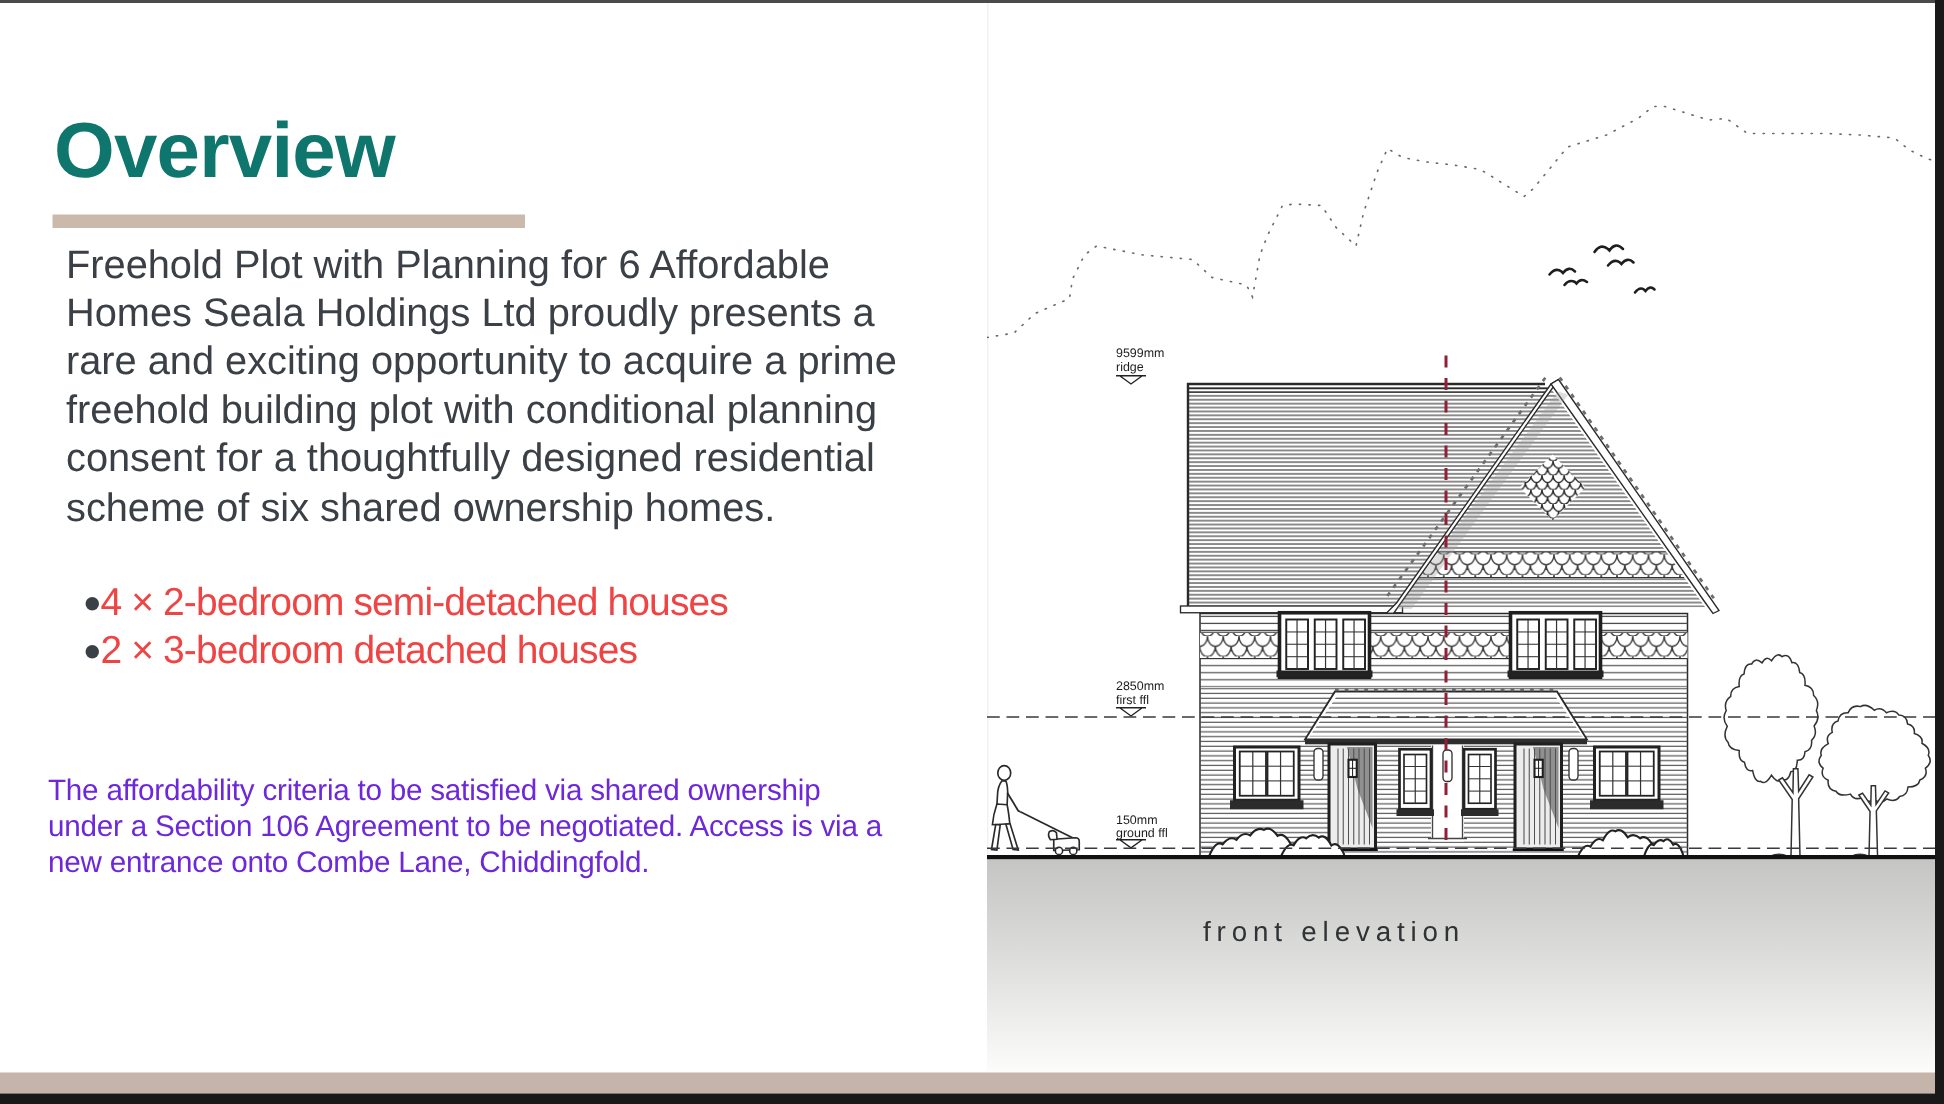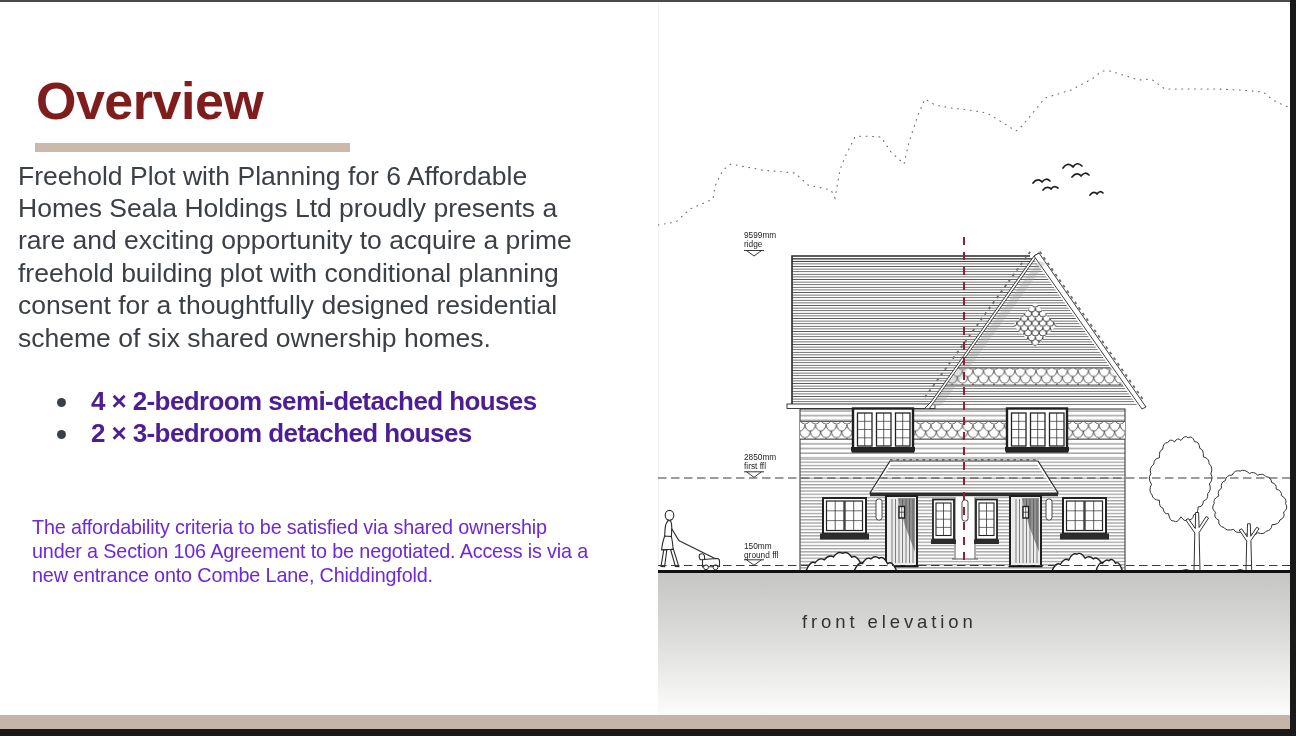--- a/index.html
+++ b/index.html
@@ -3,27 +3,27 @@
 <meta charset="utf-8">
 <style>
   html,body{margin:0;padding:0;}
   body{width:1296px;height:736px;position:relative;overflow:hidden;background:#ffffff;
        font-family:"Liberation Sans", sans-serif;}
   .abs{position:absolute;}
   #topline{left:0;top:0;width:1296px;height:1.5px;background:#4a4a4a;}
   #rightbar{left:1290px;top:0;width:6px;height:736px;background:#191919;}
   #tanbar{left:0;top:715px;width:1296px;height:13.5px;background:#c5b4aa;}
   #blackbar{left:0;top:728.5px;width:1296px;height:7.5px;background:#191919;}
-  #title{left:36px;top:75px;font-size:52px;font-weight:bold;color:#7f1d1d;letter-spacing:-0.5px;line-height:1;}
+  #title{left:36px;top:75px;font-size:52px;font-weight:bold;color:#0f766e;letter-spacing:-0.5px;line-height:1;}
   #rule{left:34.5px;top:143px;width:315px;height:8.5px;background:#cbb9ac;}
-  #body{left:18px;top:159.5px;font-size:26.5px;line-height:32.4px;color:#3b4046;}
+  #body{left:44px;top:159.5px;font-size:26.5px;line-height:32.4px;color:#3b4046;}
   .bdot{width:9px;height:9px;border-radius:50%;background:#3b4046;}
   #b1{left:57px;top:397.5px;}
   #b2{left:57px;top:429.9px;}
-  #bt1{left:91px;top:384.5px;font-size:26px;font-weight:bold;color:#4c1d95;letter-spacing:-0.6px;line-height:32.4px;}
+  #bt1{left:67px;top:384.5px;font-size:26px;font-weight:normal;color:#ef4444;letter-spacing:-0.6px;line-height:32.4px;}
   #small{left:32px;top:514.8px;font-size:19.75px;line-height:24.2px;letter-spacing:-0.15px;color:#6d28d9;}
 </style>
 </head>
 <body>
 <div class="abs" id="title">Overview</div>
 <div class="abs" id="rule"></div>
 <div class="abs" id="body">Freehold Plot with Planning for 6 Affordable<br>Homes Seala Holdings Ltd proudly presents a<br>rare and exciting opportunity to acquire a prime<br>freehold building plot with conditional planning<br>consent for a thoughtfully designed residential<br>scheme of six shared ownership homes.</div>
 <div class="abs bdot" id="b1"></div>
 <div class="abs bdot" id="b2"></div>
 <div class="abs" id="bt1">4 × 2-bedroom semi-detached houses<br>2 × 3-bedroom detached houses</div>

